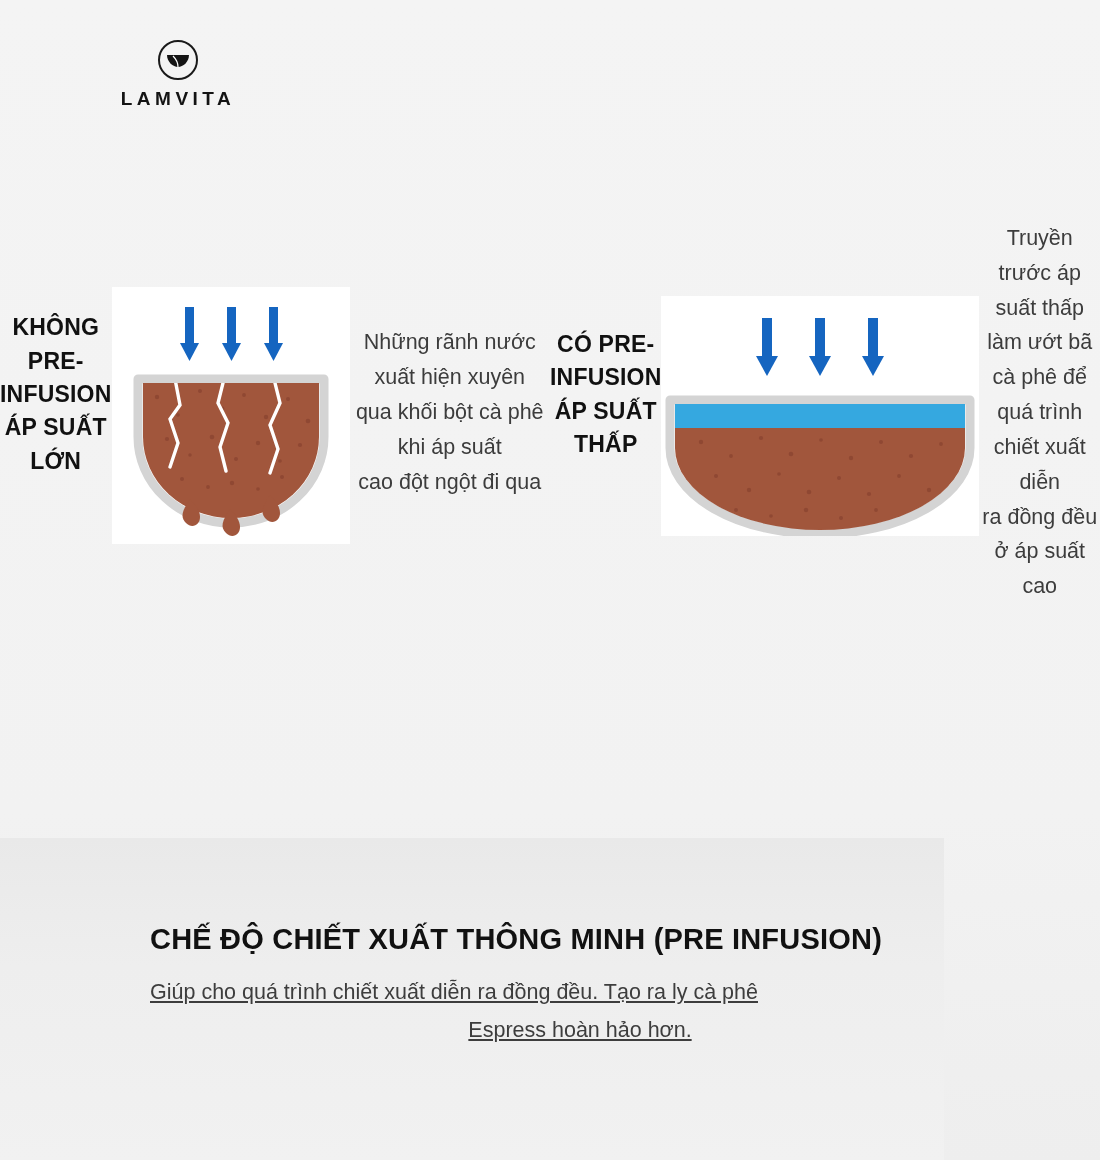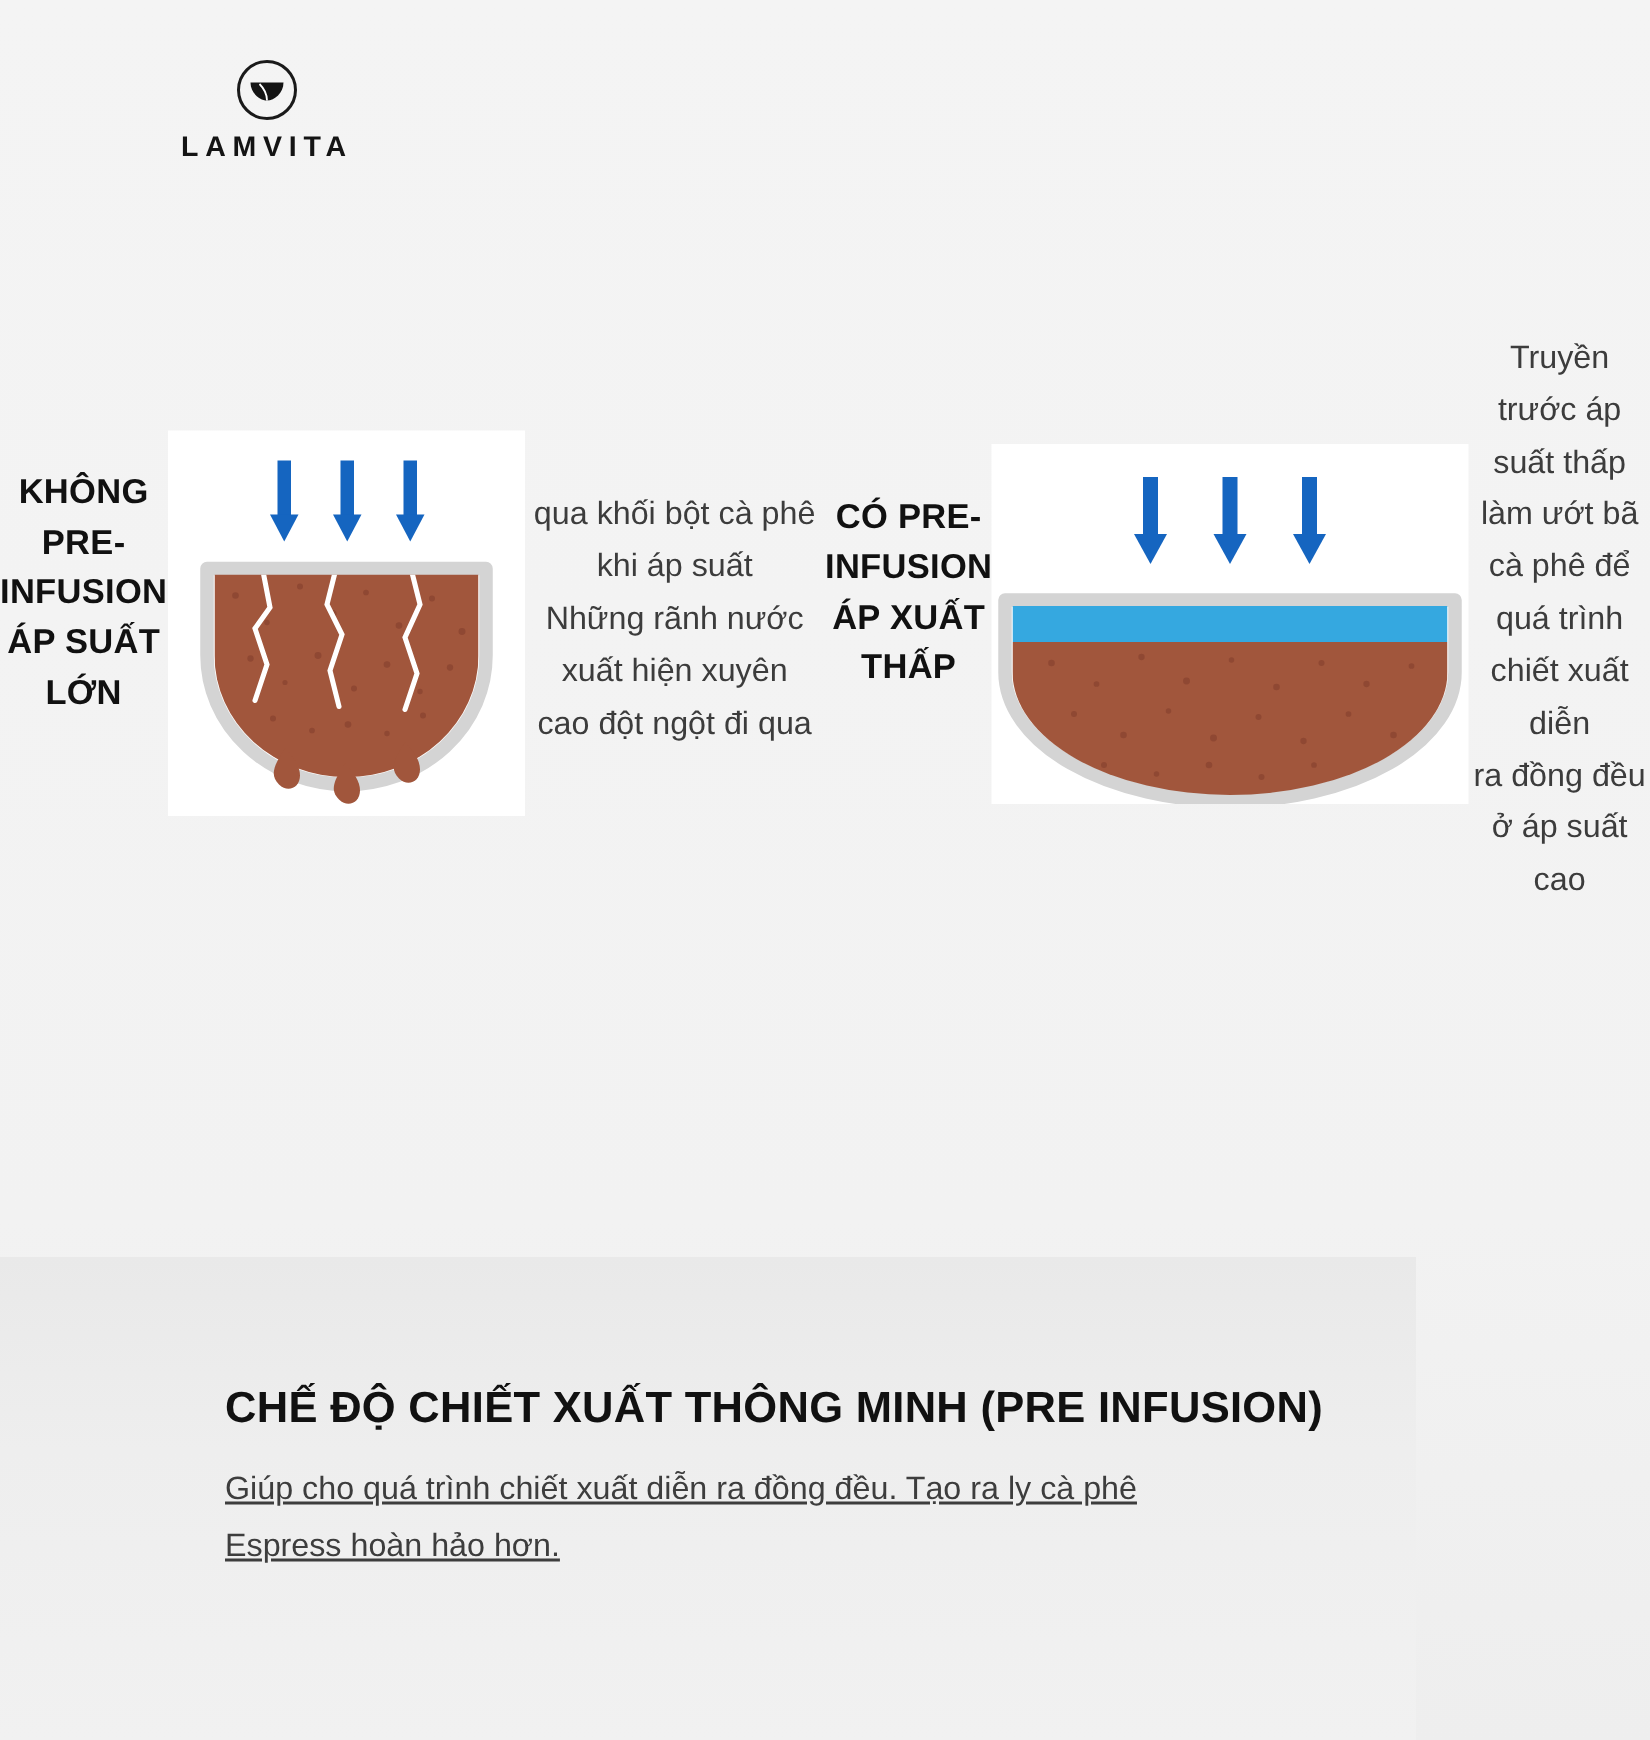--- a/index.html
+++ b/index.html
@@ -119,21 +119,21 @@
     color: #111;
     letter-spacing: 0.2px;
   }
   .band-text {
     margin-top: 18px;
     font-size: 21.5px;
     line-height: 1.75;
     color: #3d3d3d;
     text-decoration: underline;
   }
-  .band-text .l2 { display: block; }
+  .band-text .l2 { display: block; text-align: center; }
 </style>
 </head>
 <body>
 
 <div class="page">
 
   <div class="brand">
     <div class="brand-mark">
       <svg width="26" height="18" viewBox="0 0 26 18">
         <path d="M2 4 C2 11, 8 16, 13 16 C18 16, 24 11, 24 4 Z" fill="#141414"></path>
@@ -204,30 +204,30 @@
             <g fill="#a1563c">
               <path d="M78 212 C70 224, 68 230, 74 236 C80 242, 88 238, 88 230 C88 224, 84 218, 78 212 Z"></path>
               <path d="M118 222 C110 234, 108 240, 114 246 C120 252, 128 248, 128 240 C128 234, 124 228, 118 222 Z"></path>
               <path d="M158 208 C150 220, 148 226, 154 232 C160 238, 168 234, 168 226 C168 220, 164 214, 158 208 Z"></path>
             </g>
           </svg>
         </div>
       </div>
 
       <div class="caption left">
+        <div>Những rãnh nước xuất hiện  xuyên</div>
         <div>qua khối bột cà phê khi áp suất</div>
-        <div>Những rãnh nước xuất hiện  xuyên</div>
         <div>cao  đột ngột đi qua</div>
       </div>
     </div>
 
     <div class="col">
       <div class="col-title">
         <span>CÓ PRE-INFUSION</span>
-        <span class="l2">ÁP XUẤT THẤP</span>
+        <span class="l2">ÁP SUẤT THẤP</span>
       </div>
 
       <div class="illus-wrap">
         <div class="illus right">
           <svg width="318" height="240" viewBox="0 0 318 240">
 
             <g fill="#1565c0">
               <rect x="101" y="22" width="10" height="42"></rect>
               <polygon points="95,60 117,60 106,80"></polygon>
               <rect x="154" y="22" width="10" height="42"></rect>

